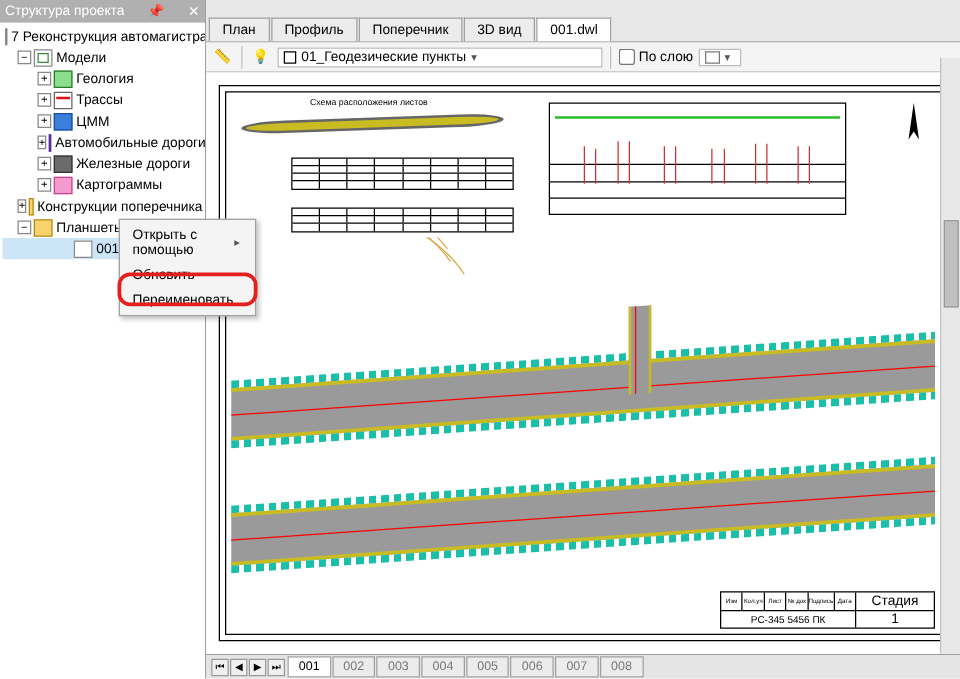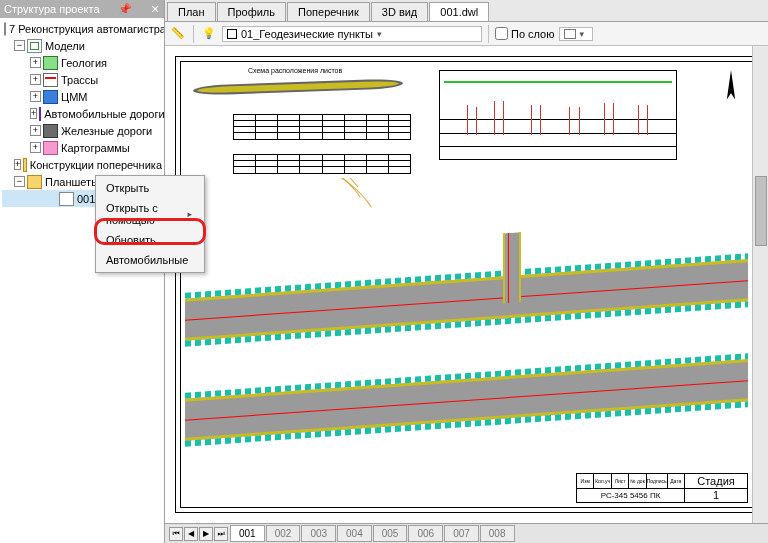--- a/index.html
+++ b/index.html
@@ -25,21 +25,21 @@
   .ticon.rail { background:#6b6b6b; border:1px solid #333; }
   .ticon.carto { background:#f59ace; border:1px solid #c5488e; }
   .ticon.sheet { background:#fff; border:1px solid #888; }
   .tree-item.selected { background: #cde6f7; }
   .lv0 { padding-left: 2px; }
   .lv1 { padding-left: 12px; }
   .lv2 { padding-left: 28px; }
   .lv3 { padding-left: 44px; }
 
   .main { flex: 1; display: flex; flex-direction: column; height: 100%; position: relative; }
-  .tabbar { height: 22px; background: #e8e8e8; display: flex; align-items: flex-end; padding-left: 2px; border-bottom: 1px solid #a0a0a0; }
+  .tabbar { height: 34px; background: #e8e8e8; display: flex; align-items: flex-end; padding-left: 2px; border-bottom: 1px solid #a0a0a0; }
   .tab { padding: 3px 10px; margin-right: 1px; border: 1px solid #a0a0a0; border-bottom: none; background: #ececec; font-size: 11px; cursor: pointer; }
   .tab.active { background: #fff; }
   .toolbar { height: 24px; background: #f4f4f4; border-bottom: 1px solid #c0c0c0; display: flex; align-items: center; padding: 0 4px; gap: 4px; }
   .tbtn { width: 18px; height: 18px; display: flex; align-items: center; justify-content: center; cursor: pointer; }
   .tselect { display:flex; align-items:center; font-size:11px; padding:1px 4px; background:#fff; border:1px solid #bbb; gap:4px; cursor:pointer;}
   .tselect.wide { min-width: 260px; }
   .tselect .dropdown-icon { font-size:9px; color:#555; }
   .chk { display: flex; align-items: center; gap: 3px; cursor: pointer; }
   .chk input { margin:0; }
   .separator { width:1px; height:18px; background:#c0c0c0; margin:0 2px;}
@@ -373,18 +373,17 @@
     <div class="sheettab">003</div>
     <div class="sheettab">004</div>
     <div class="sheettab">005</div>
     <div class="sheettab">006</div>
     <div class="sheettab">007</div>
     <div class="sheettab">008</div>
   </div>
 </div>
 
 <div class="ctx">
-  <div class="ctx-item">Открыть</div>
   <div class="ctx-item arrow">Открыть с помощью</div>
   <div class="ctx-item">Обновить</div>
-  <div class="ctx-item">Автомобильные</div>
+  <div class="ctx-item">Переименовать</div>
 </div>
 <div class="ctx-hl"></div>
 
 </body></html>

